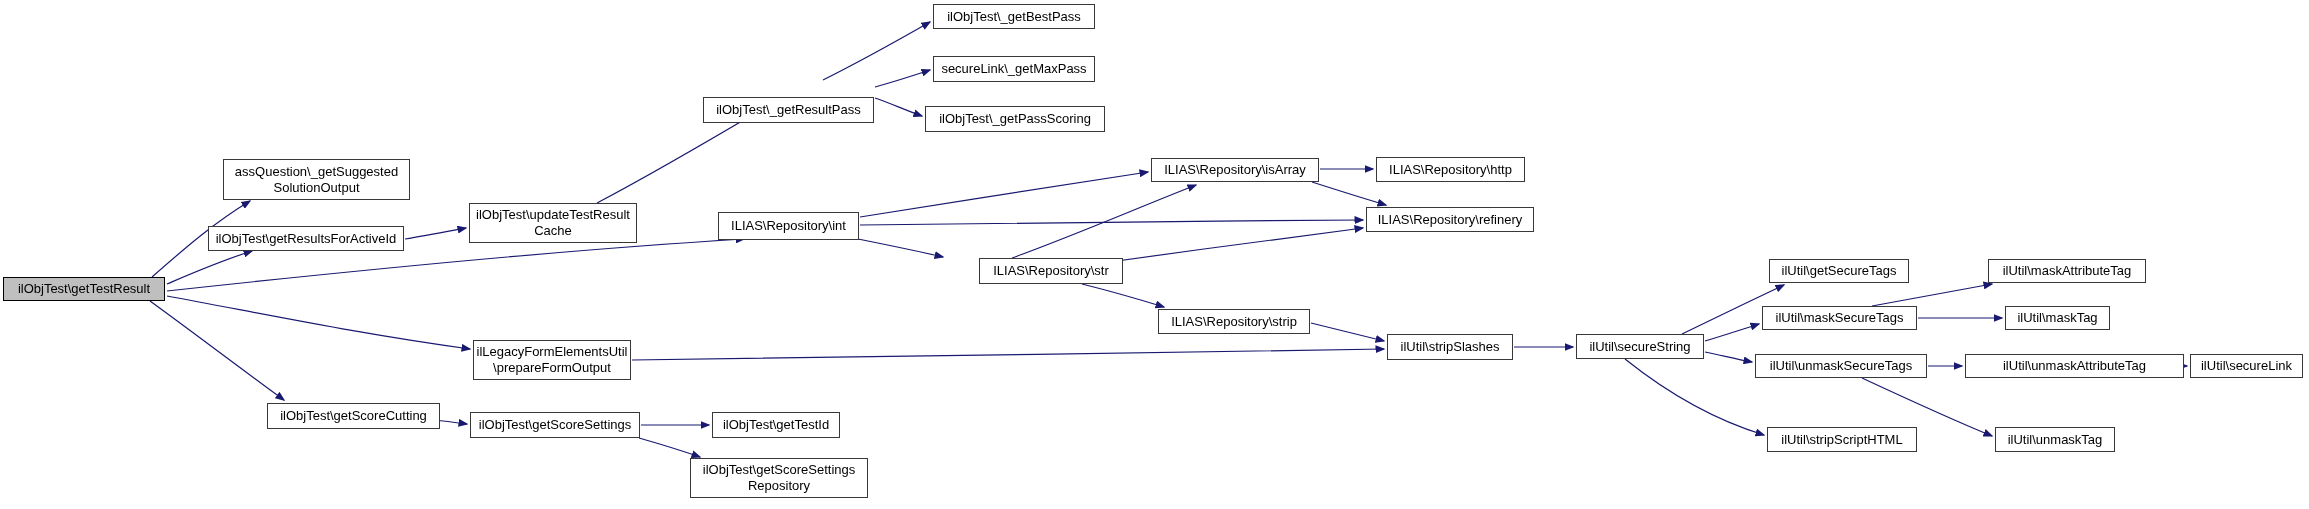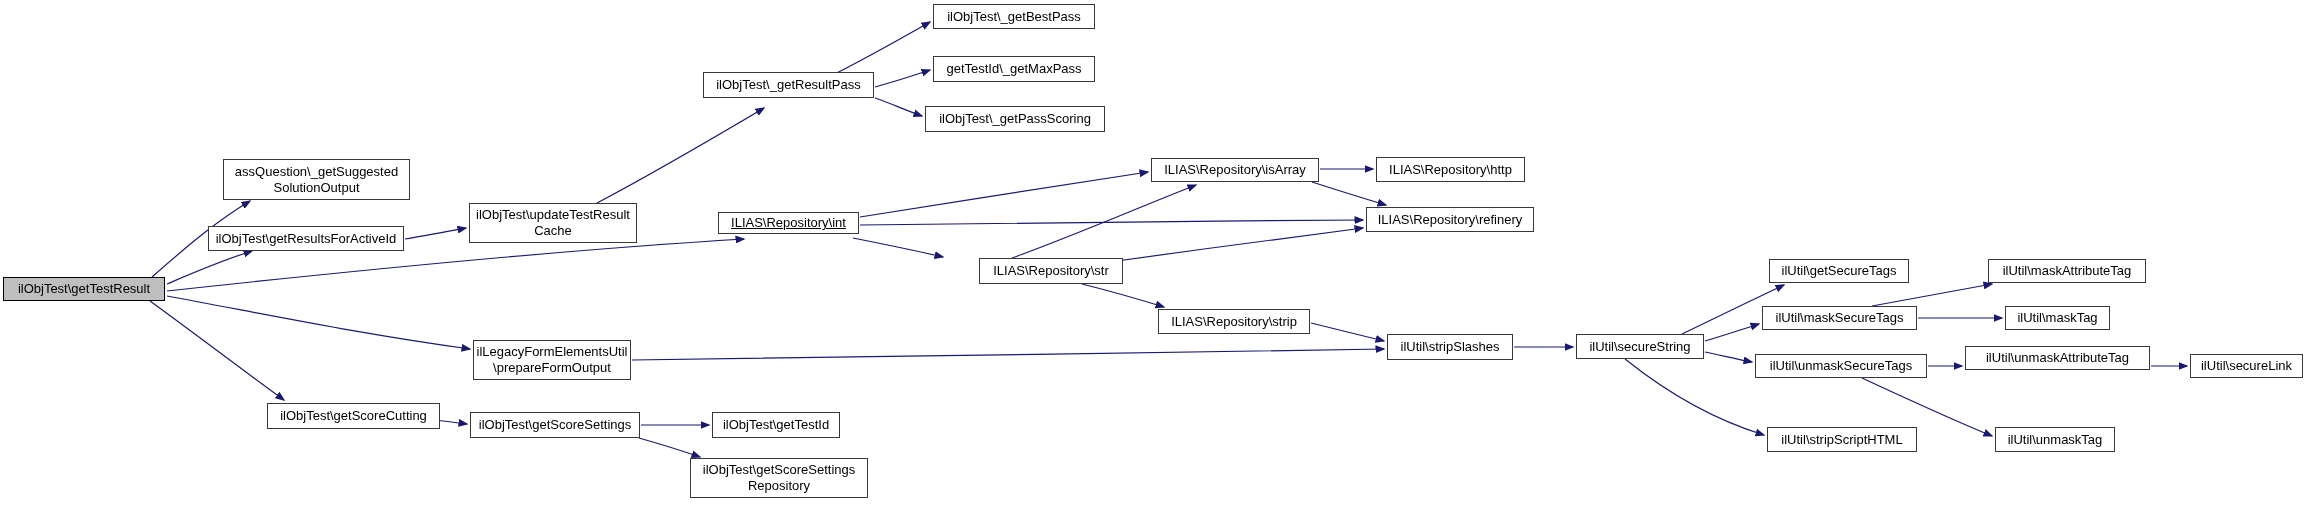--- a/index.html
+++ b/index.html
@@ -88,33 +88,33 @@
         <div>assQuestion\_getSuggested</div>
         <div>SolutionOutput</div>
       </div>
       <div class="node" style="left: 208px; top: 226px; width: 196px; height: 25px;">
         <div>ilObjTest\getResultsForActiveId</div>
       </div>
       <div class="node" style="left: 469px; top: 203px; width: 168px; height: 40px;">
         <div>ilObjTest\updateTestResult</div>
         <div>Cache</div>
       </div>
-      <div class="node" style="left: 703px; top: 72px; width: 171px; height: 26px;">
+      <div class="node" style="left: 703px; top: 97px; width: 171px; height: 26px;">
         <div>ilObjTest\_getResultPass</div>
       </div>
       <div class="node" style="left: 933px; top: 4px; width: 162px; height: 25px;">
         <div>ilObjTest\_getBestPass</div>
       </div>
       <div class="node" style="left: 933px; top: 56px; width: 162px; height: 26px;">
-        <div>getTestId\_getMaxPass</div>
+        <div>secureLink\_getMaxPass</div>
       </div>
       <div class="node" style="left: 925px; top: 106px; width: 180px; height: 26px;">
         <div>ilObjTest\_getPassScoring</div>
       </div>
-      <div class="node" style="left: 718px; top: 212px; width: 141px; height: 22px; text-decoration: underline;">
+      <div class="node" style="left: 718px; top: 212px; width: 141px; height: 28px;">
         <div>ILIAS\Repository\int</div>
       </div>
       <div class="node" style="left: 1151px; top: 158px; width: 168px; height: 24px;">
         <div>ILIAS\Repository\isArray</div>
       </div>
       <div class="node" style="left: 1376px; top: 157px; width: 149px; height: 25px;">
         <div>ILIAS\Repository\http</div>
       </div>
       <div class="node" style="left: 1366px; top: 207px; width: 168px; height: 25px;">
         <div>ILIAS\Repository\refinery</div>
@@ -139,21 +139,21 @@
       </div>
       <div class="node" style="left: 1988px; top: 259px; width: 158px; height: 24px;">
         <div>ilUtil\maskAttributeTag</div>
       </div>
       <div class="node" style="left: 2005px; top: 306px; width: 105px; height: 24px;">
         <div>ilUtil\maskTag</div>
       </div>
       <div class="node" style="left: 1755px; top: 354px; width: 172px; height: 24px;">
         <div>ilUtil\unmaskSecureTags</div>
       </div>
-      <div class="node" style="left: 1965px; top: 346px; width: 185px; height: 24px;">
+      <div class="node" style="left: 1965px; top: 354px; width: 219px; height: 24px;">
         <div>ilUtil\unmaskAttributeTag</div>
       </div>
       <div class="node" style="left: 2190px; top: 354px; width: 113px; height: 24px;">
         <div>ilUtil\secureLink</div>
       </div>
       <div class="node" style="left: 1767px; top: 427px; width: 150px; height: 25px;">
         <div>ilUtil\stripScriptHTML</div>
       </div>
       <div class="node" style="left: 1995px; top: 427px; width: 120px; height: 25px;">
         <div>ilUtil\unmaskTag</div>

